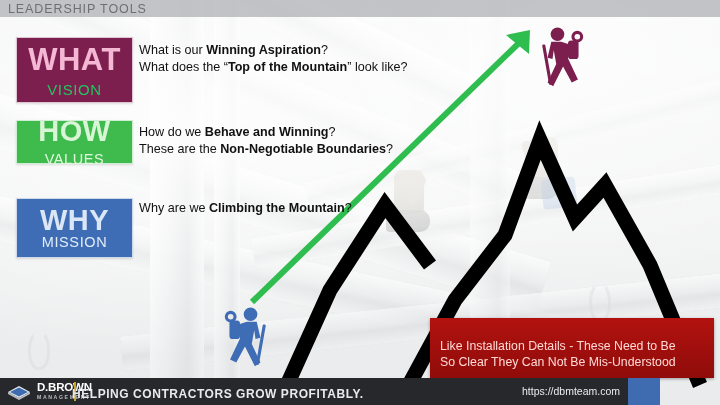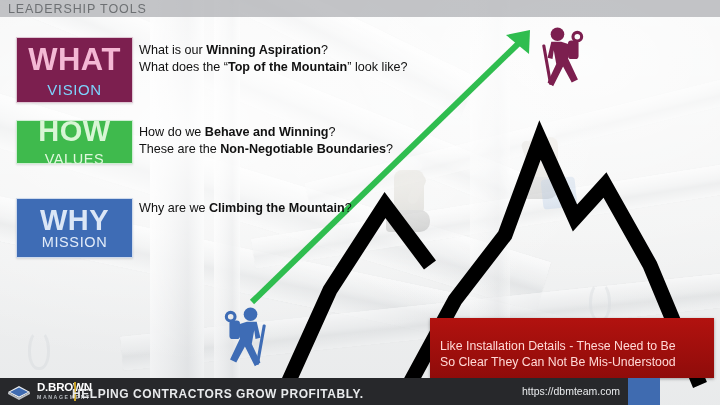--- a/index.html
+++ b/index.html
@@ -124,21 +124,21 @@
     line-height: 1;
     letter-spacing: .5px;
   }
   .pill .sub {
     line-height: 1;
     letter-spacing: .6px;
     font-weight: 400;
   }
   .pill.what { top:37px;  height:66px; background:#7c1f4f; }
   .pill.what .big { font-size:31px; color:#f4b8d4; margin-bottom:7px; }
-  .pill.what .sub { font-size:15px; color:#7dd3fc; }
+  .pill.what .sub { font-size:15px; color:#22c55e; }
   .pill.how  { top:120px; height:44px; background:#3fba4d; }
   .pill.how  .big { font-size:29px; color:#d8f6d5; margin-bottom:6px; }
   .pill.how  .sub { font-size:14.5px; color:#e0f8dd; }
   .pill.why  { top:198px; height:60px; background:#3e6cb5; }
   .pill.why  .big { font-size:29px; color:#dbe6f6; }
   .pill.why  .sub { font-size:14.5px; color:#e2ecf9; }
 
   
   .qblock {
     position: absolute; left:139px;

